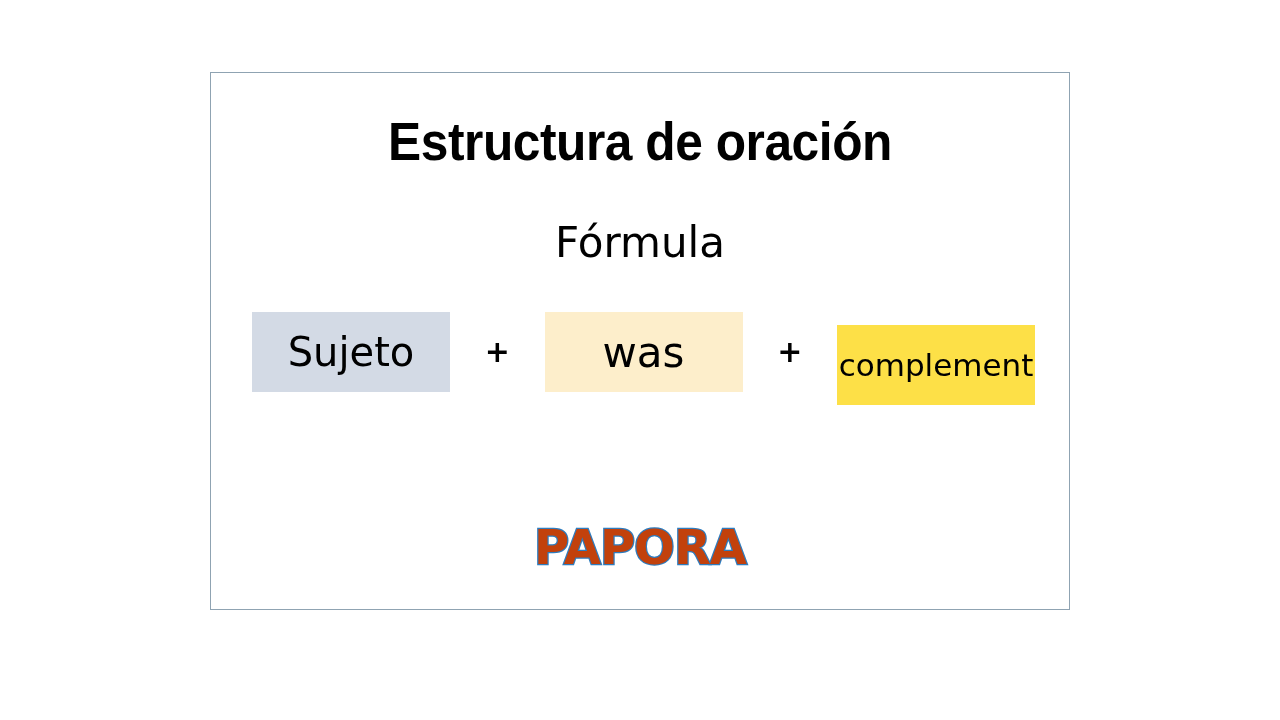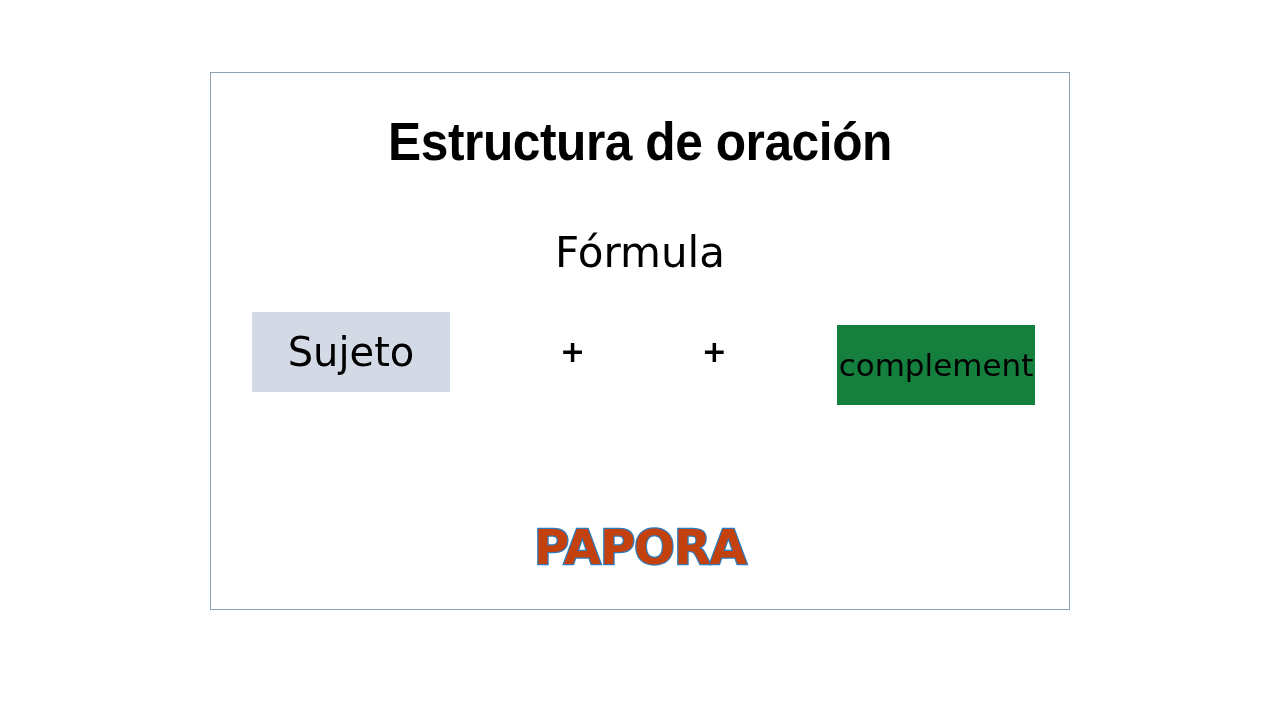--- a/index.html
+++ b/index.html
@@ -43,21 +43,21 @@
     color: #000000;
     transform: scaleX(0.92);
     transform-origin: center center;
     white-space: nowrap;
   }
 
   
   #slide-subtitle {
     position: absolute;
     left: 0;
-    top: 156px;
+    top: 146px;
     width: 100%;
     text-align: center;
     font-family: "DejaVu Sans", sans-serif;
     font-weight: 400;
     font-size: 42px;
     line-height: 48px;
     color: #000000;
     white-space: nowrap;
   }
 
@@ -129,24 +129,27 @@
   <div id="slide-subtitle">Fórmula</div>
 
   <div id="formula-row">
 
     <div class="formula-box" id="box-subject" style="background: rgb(211, 218, 229);">
       <span>Sujeto</span>
     </div>
 
     <div class="formula-plus">+</div>
 
+    <div class="formula-box" id="box-verb" style="background: rgb(253, 238, 203);">
+      <span>was</span>
+    </div>
 
     <div class="formula-plus">+</div>
 
-    <div class="formula-box" id="box-complement" style="background: #15803d; margin-top: 26px;">
+    <div class="formula-box" id="box-complement" style="background: #fde047; margin-top: 26px;">
       <span>complement</span>
     </div>
 
   </div>
 
   <div id="brand-logo" style="color: #c2410c; -webkit-text-stroke: 2.5px rgb(46, 124, 190);">PAPORA</div>
 
 </div>
 
 </body></html>

